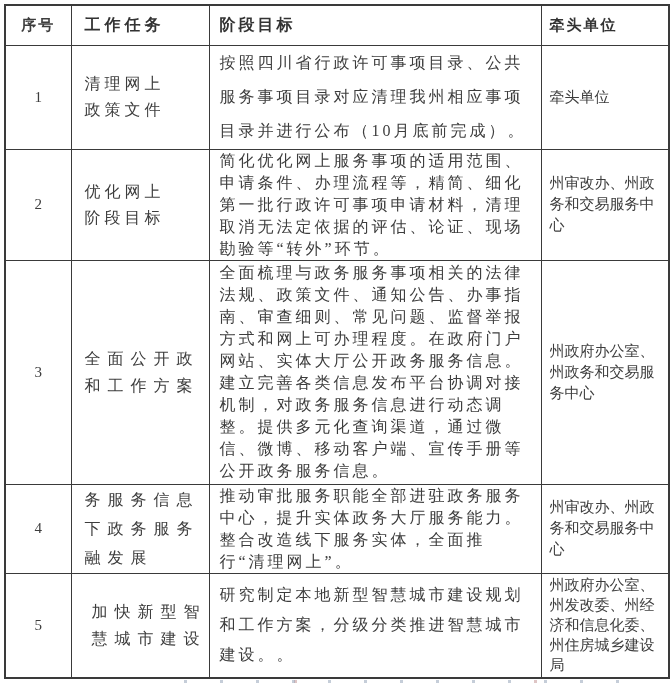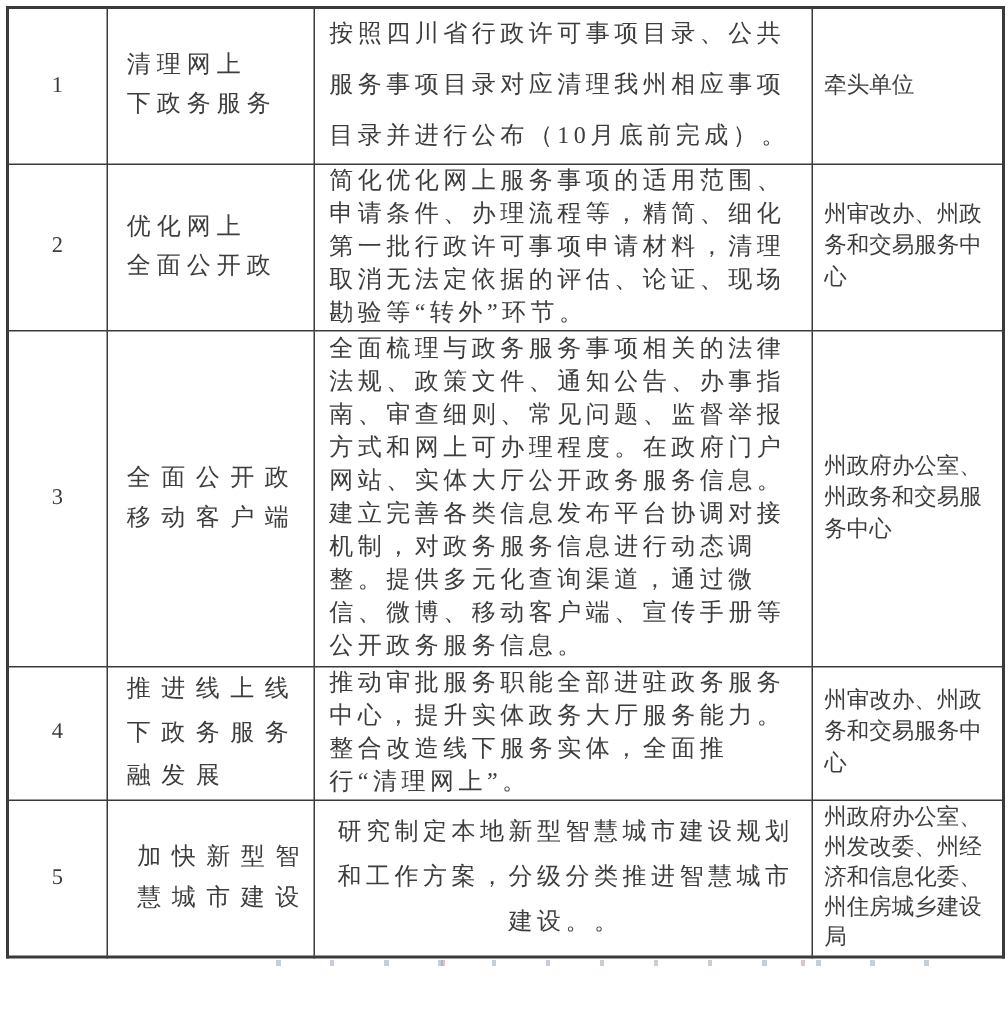--- a/index.html
+++ b/index.html
@@ -69,21 +69,21 @@
     font-size:15px;
     padding:0 2px 0 8px;
     white-space:pre;
     line-height:21px;
   }
 
   tr.r1 .c-goal{ line-height:34px; }
   tr.r3 .c-task{ letter-spacing:7px; line-height:27px; }
   tr.r4 .c-task{ letter-spacing:7px; line-height:29px; }
   tr.r5 .c-task{ letter-spacing:7px; line-height:27px;padding-left:20px; }
-  tr.r5 .c-goal{ line-height:30px;text-align:center; }
+  tr.r5 .c-goal{ line-height:30px; }
   tr.r5 .c-unit{ line-height:20px; }
 
   
   .crop-line{
     height:4px;
     margin:1px 40px 0 180px;
     background-image:
       repeating-linear-gradient(90deg,
         rgba(150,165,185,0.55) 0 3px, transparent 3px 36px),
       repeating-linear-gradient(90deg,
@@ -95,63 +95,69 @@
 
 <div class="page">
   <table>
     <colgroup>
       <col style="width:66px">
       <col style="width:138px">
       <col style="width:332px">
       <col style="width:128px">
     </colgroup>
     <tbody>
+        <tr class="hdr">
+      <th class="c-no">序号</th>
+      <th class="c-task">工作任务</th>
+      <th class="c-goal">阶段目标</th>
+      <th class="c-unit">牵头单位</th>
+    </tr>
     <tr class="r1">
       <td class="c-no">1</td>
       <td class="c-task">清理网上
-下政务服务</td>
+政策文件</td>
       <td class="c-goal">按照四川省行政许可事项目录、公共
 服务事项目录对应清理我州相应事项
 目录并进行公布（10月底前完成）。</td>
       <td class="c-unit">牵头单位</td>
     </tr>
     <tr class="r2">
       <td class="c-no">2</td>
       <td class="c-task">优化网上
-全面公开政</td>
+阶段目标</td>
       <td class="c-goal">简化优化网上服务事项的适用范围、
 申请条件、办理流程等，精简、细化
 第一批行政许可事项申请材料，清理
 取消无法定依据的评估、论证、现场
 勘验等“转外”环节。</td>
       <td class="c-unit">州审改办、州政
 务和交易服务中
 心</td>
     </tr>
     <tr class="r3">
       <td class="c-no">3</td>
       <td class="c-task">全面公开政
-移动客户端</td>
+和工作方案</td>
       <td class="c-goal">全面梳理与政务服务事项相关的法律
 法规、政策文件、通知公告、办事指
 南、审查细则、常见问题、监督举报
 方式和网上可办理程度。在政府门户
 网站、实体大厅公开政务服务信息。
 建立完善各类信息发布平台协调对接
 机制，对政务服务信息进行动态调
 整。提供多元化查询渠道，通过微
 信、微博、移动客户端、宣传手册等
 公开政务服务信息。</td>
       <td class="c-unit">州政府办公室、
 州政务和交易服
 务中心</td>
     </tr>
     <tr class="r4">
       <td class="c-no">4</td>
-      <td class="c-task">推进线上线
+      <td class="c-task">务服务信息
 下政务服务
 融发展</td>
       <td class="c-goal">推动审批服务职能全部进驻政务服务
 中心，提升实体政务大厅服务能力。
 整合改造线下服务实体，全面推
 行“清理网上”。</td>
       <td class="c-unit">州审改办、州政
 务和交易服务中
 心</td>
     </tr>

